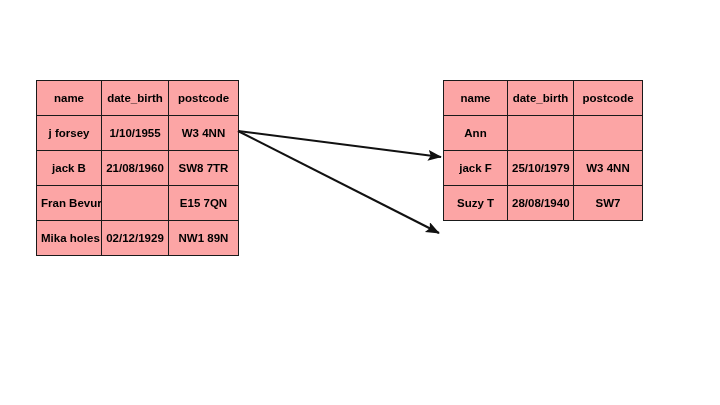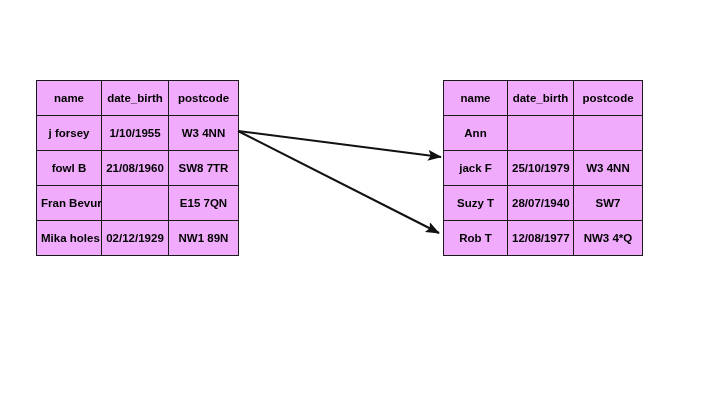--- a/index.html
+++ b/index.html
@@ -19,21 +19,21 @@
     position: absolute;
     left: 0;
     top: 0;
     width: 720px;
     height: 405px;
   }
   .rec-table {
     position: absolute;
     border-collapse: collapse;
     table-layout: fixed;
-    background: #f0abfc;
+    background: #fca5a5;
   }
   .rec-table td,
   .rec-table th {
     border: 1px solid #1a1a1a;
     height: 34px;
     padding: 0 4px;
     text-align: center;
     vertical-align: middle;
     font-size: 11.5px;
     color: #000000;
@@ -88,21 +88,21 @@
         <th>postcode</th>
       </tr>
     </thead>
     <tbody>
       <tr>
         <td>j forsey</td>
         <td>1/10/1955</td>
         <td>W3 4NN</td>
       </tr>
       <tr>
-        <td>fowl B</td>
+        <td>jack B</td>
         <td>21/08/1960</td>
         <td>SW8 7TR</td>
       </tr>
       <tr>
         <td>Fran Bevur</td>
         <td></td>
         <td>E15 7QN</td>
       </tr>
       <tr>
         <td>Mika holes</td>
@@ -131,27 +131,22 @@
         <td></td>
         <td></td>
       </tr>
       <tr>
         <td>jack F</td>
         <td>25/10/1979</td>
         <td>W3 4NN</td>
       </tr>
       <tr>
         <td>Suzy T</td>
-        <td>28/07/1940</td>
+        <td>28/08/1940</td>
         <td>SW7</td>
-      </tr>
-      <tr>
-        <td>Rob T</td>
-        <td>12/08/1977</td>
-        <td>NW3 4*Q</td>
       </tr>
     </tbody>
   </table>
 
   <svg id="arrow-layer" width="720" height="405" viewBox="0 0 720 405">
     <defs>
       <marker id="arrowhead" markerWidth="7" markerHeight="7" refX="6.2" refY="2.6" orient="auto" markerUnits="strokeWidth">
         <path d="M0,0 L6.6,2.6 L0,5.2 L1.3,2.6 Z" fill="#111111"></path>
       </marker>
     </defs>

